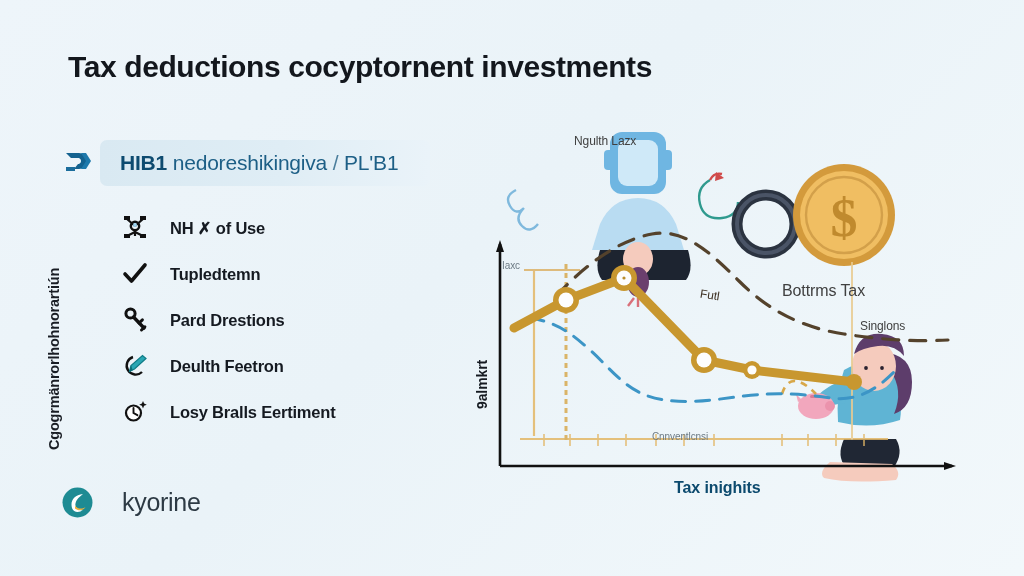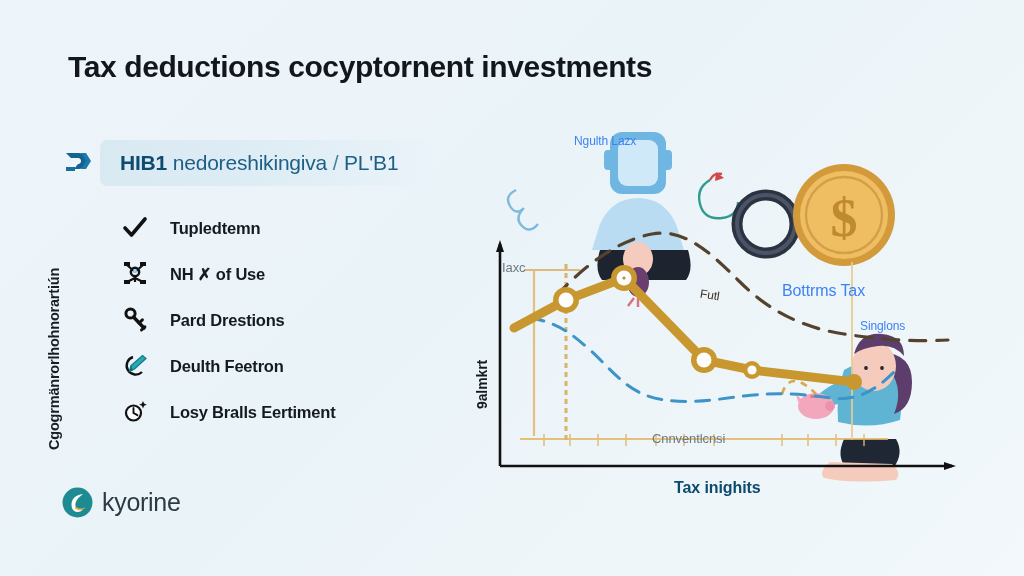--- a/index.html
+++ b/index.html
@@ -55,38 +55,38 @@
   .li-icon{
     width:34px;height:30px;flex:0 0 34px;
     display:flex;align-items:center;justify-content:center;
   }
   .li-label{
     margin-left:18px;font-size:16.5px;font-weight:bold;color:#151a21;
     letter-spacing:-0.2px;white-space:nowrap;
   }
 
   
-  .logo{position:absolute;left:62px;top:487px;display:flex;align-items:center;}
+  .logo{position:absolute;left:62px;top:487px;display:flex;align-items:center;gap:20px;}
   .logo-mark{width:31px;height:31px;flex:0 0 31px;}
   .logo-text{
     margin-left:9px;font-size:25px;color:#2d3a44;letter-spacing:-0.3px;
     font-weight:400;
   }
 
   
   .panel{
     position:absolute;left:452px;top:84px;width:540px;height:430px;
   }
   .chart-svg{position:absolute;left:0;top:0;}
 
   .ann{
-    position:absolute;font-size:11px;color:#3b82f6;white-space:nowrap;
+    position:absolute;font-size:11px;color:#404040;white-space:nowrap;
     letter-spacing:-0.1px;
   }
-  .ann.faint{color:#6c7a84;font-size:13px;}
+  .ann.faint{color:#6c7a84;font-size:10px;}
   .ann.axis-y{
     font-size:14px;font-weight:bold;color:#151a21;
     transform:rotate(-90deg);transform-origin:0 0;
   }
   .ann.axis-x{font-size:16px;font-weight:bold;color:#0c4a6e;}
 </style>
 </head>
 <body>
 
 <div class="slide">
@@ -105,44 +105,44 @@
       </svg>
     </div>
 
     <div class="highlight-bar">
       <div class="highlight-text">
         <b>HIB1</b><span> </span><span>nedoreshikingiva</span><span class="sep"> </span><span class="sep">/</span><span class="sep"> </span><span>PL'B1</span>
       </div>
     </div>
 
     <div class="list">
-
-      <div class="list-item">
-        <span class="li-icon">
-          <svg width="26" height="26" viewBox="0 0 26 26">
-            <path d="M3 13 L9.5 20 L23 4" stroke="#111" stroke-width="3.6" fill="none" stroke-linecap="round" stroke-linejoin="round"></path>
-          </svg>
-        </span>
-        <span class="li-label">Tupledtemn</span>
-      </div>
 
       <div class="list-item">
         <span class="li-icon">
           <svg width="26" height="26" viewBox="0 0 26 26">
             <circle cx="13" cy="11" r="4.2" fill="none" stroke="#111" stroke-width="2.4"></circle>
             <path d="M13 11 L5 4 M13 11 L21 4 M13 15.2 L13 21" stroke="#111" stroke-width="2.2" fill="none"></path>
             <rect x="2" y="1" width="6" height="4" fill="#111"></rect>
             <rect x="18" y="1" width="6" height="4" fill="#111"></rect>
             <rect x="2" y="19" width="6" height="4" fill="#111"></rect>
             <rect x="18" y="19" width="6" height="4" fill="#111"></rect>
             <path d="M5 21 L13 17 L21 21" stroke="#111" stroke-width="2.2" fill="none"></path>
             <circle cx="13" cy="10" r="2" fill="#9dd3ef"></circle>
           </svg>
         </span>
         <span class="li-label">NH ✗ of Use</span>
+      </div>
+
+      <div class="list-item">
+        <span class="li-icon">
+          <svg width="26" height="26" viewBox="0 0 26 26">
+            <path d="M3 13 L9.5 20 L23 4" stroke="#111" stroke-width="3.6" fill="none" stroke-linecap="round" stroke-linejoin="round"></path>
+          </svg>
+        </span>
+        <span class="li-label">Tupledtemn</span>
       </div>
 
       <div class="list-item">
         <span class="li-icon">
           <svg width="26" height="26" viewBox="0 0 26 26">
             <circle cx="8.5" cy="6.5" r="4.6" fill="none" stroke="#111" stroke-width="3"></circle>
             <path d="M11.5 10 L22 21" stroke="#111" stroke-width="3.4" stroke-linecap="round"></path>
             <path d="M17 16 l3.4 -3.2" stroke="#111" stroke-width="3" stroke-linecap="round"></path>
             <path d="M19.5 23 l3.4 -3.2" stroke="#111" stroke-width="3" stroke-linecap="round"></path>
           </svg>

